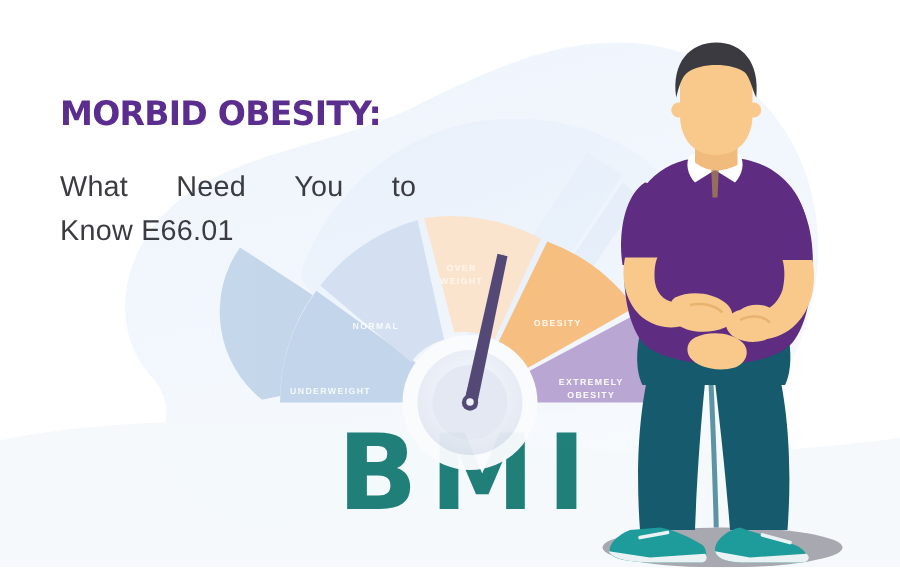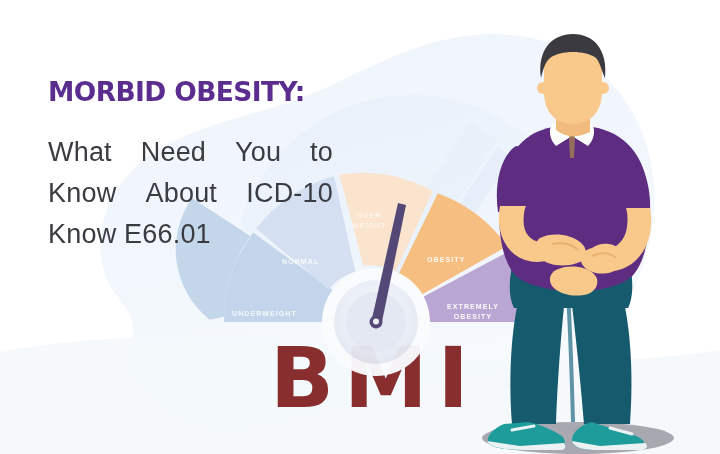--- a/index.html
+++ b/index.html
@@ -43,21 +43,21 @@
     color: #5b2d8e;
     line-height: 1.05;
     margin: 0 0 26px 0;
     white-space: nowrap;
     transform: scaleX(0.98);
     transform-origin: left center;
   }
   #subhead {
     font-family: "Liberation Sans", sans-serif;
     font-weight: 400;
-    font-size: 27px;
+    font-size: 23px;
     color: #3b3b42;
     line-height: 1.52;
     margin: 0;
     letter-spacing: 0.2px;
   }
   #subhead .ln {
     display: block;
     white-space: nowrap;
   }
   #subhead .ln.just {
@@ -69,21 +69,21 @@
   
   #bmi-watermark {
     position: absolute;
     left: 270px;
     top: 336px;
     z-index: 12;
     font-family: "DejaVu Sans", sans-serif;
     font-weight: 700;
     font-size: 84px;
     letter-spacing: 10px;
-    color: #7f1d1d;
+    color: #0f766e;
     opacity: 0.92;
     line-height: 1;
     user-select: none;
   }
 
   
   .seg-label {
     position: absolute;
     z-index: 22;
     color: #ffffff;
@@ -345,22 +345,17 @@
 
   <div id="text-block">
     <h1 id="headline">MORBID OBESITY:</h1>
     <p id="subhead">
       <span class="ln just">
         <span>What</span>
         <span>Need</span>
         <span>You</span>
         <span>to</span>
       </span>
-      <span class="ln just">
-        <span>Know</span>
-        <span>About</span>
-        <span>ICD-10</span>
-      </span>
       <span class="ln">Know E66.01</span>
     </p>
   </div>
 
 </div>
 
 </body></html>

